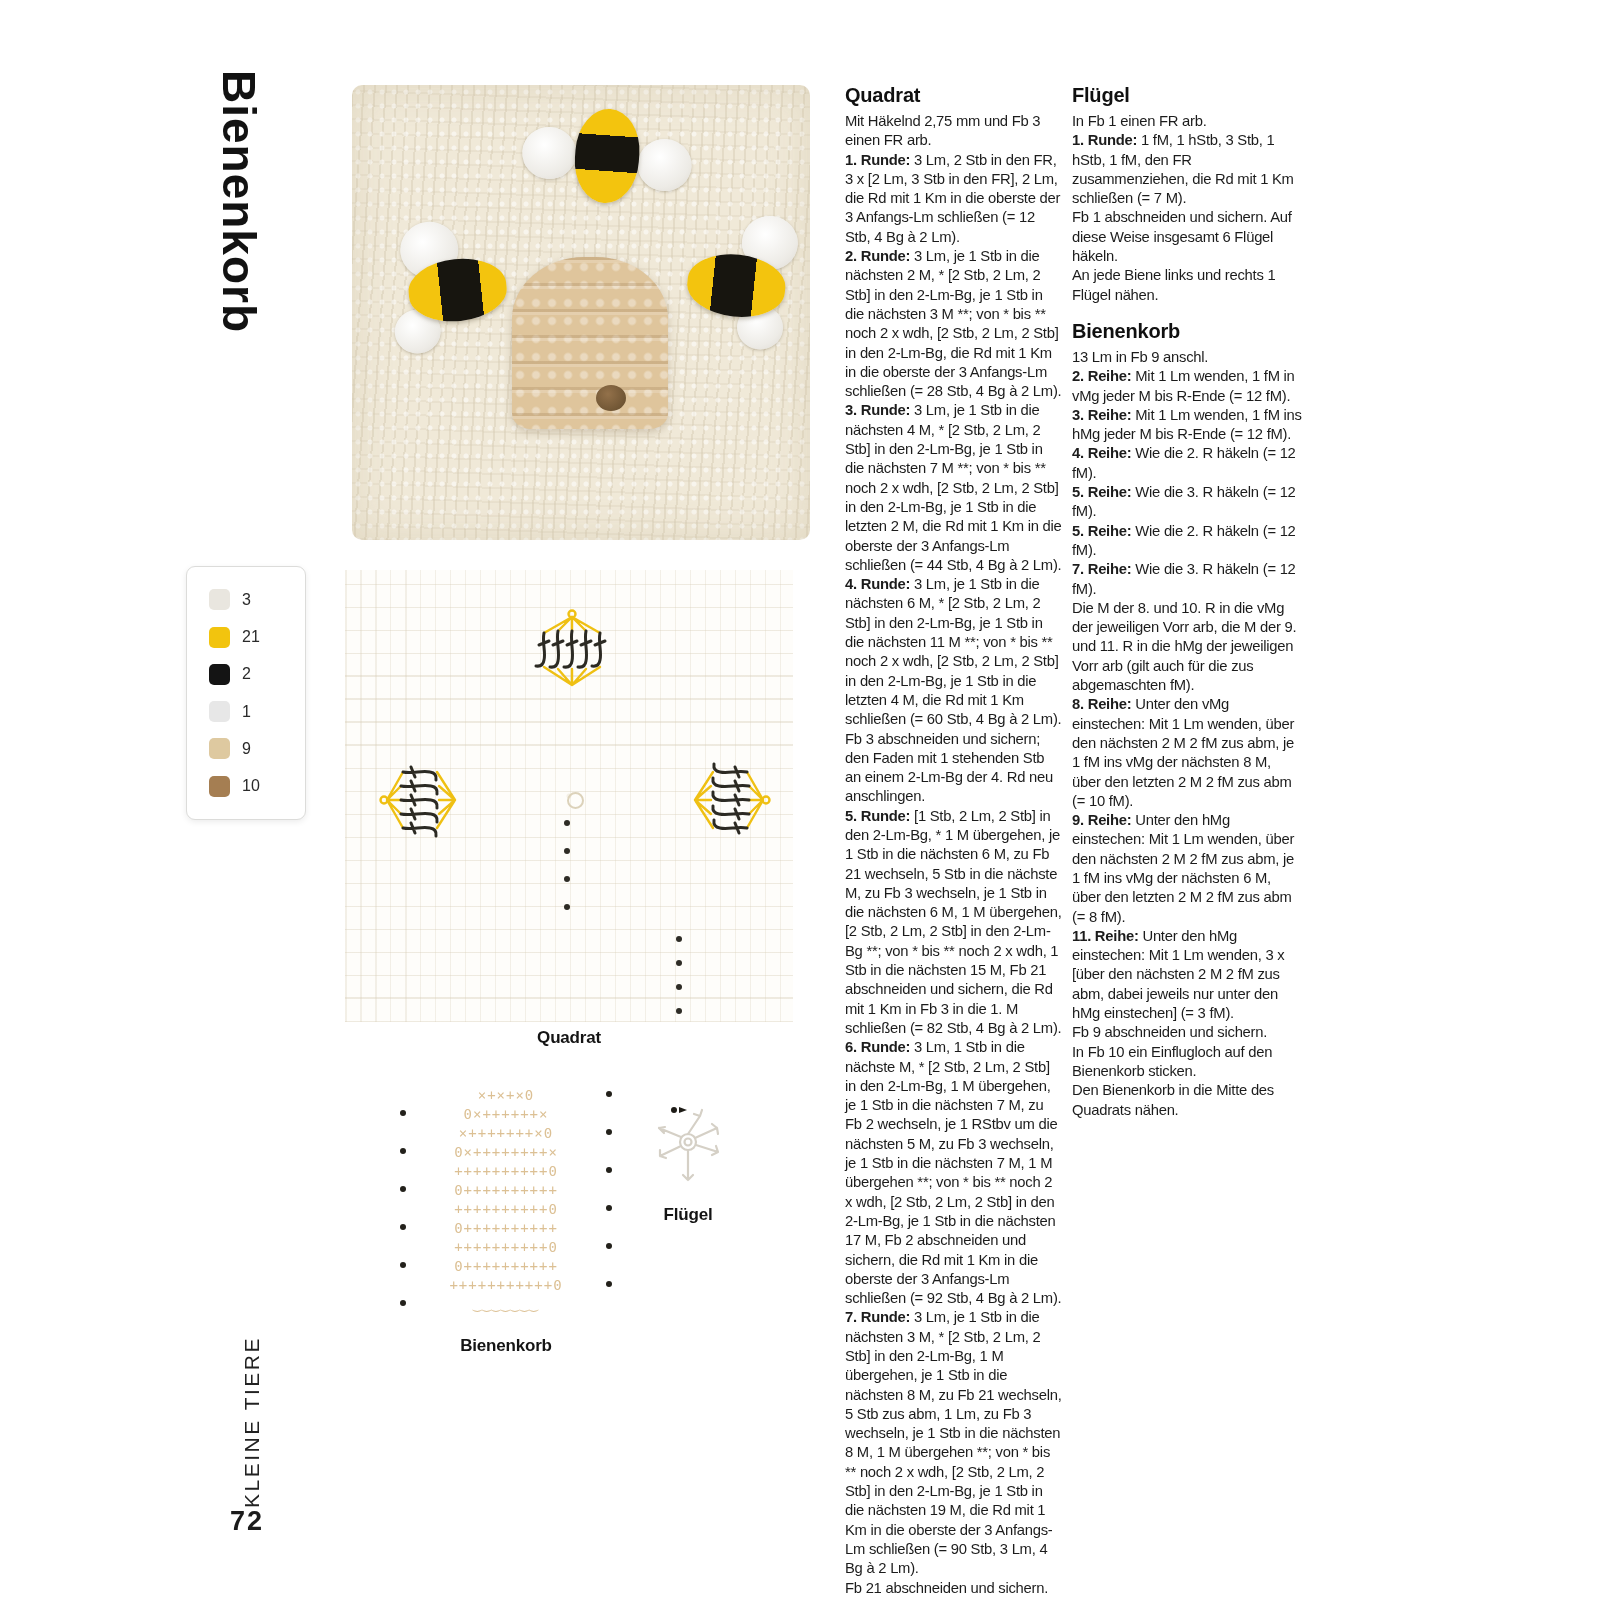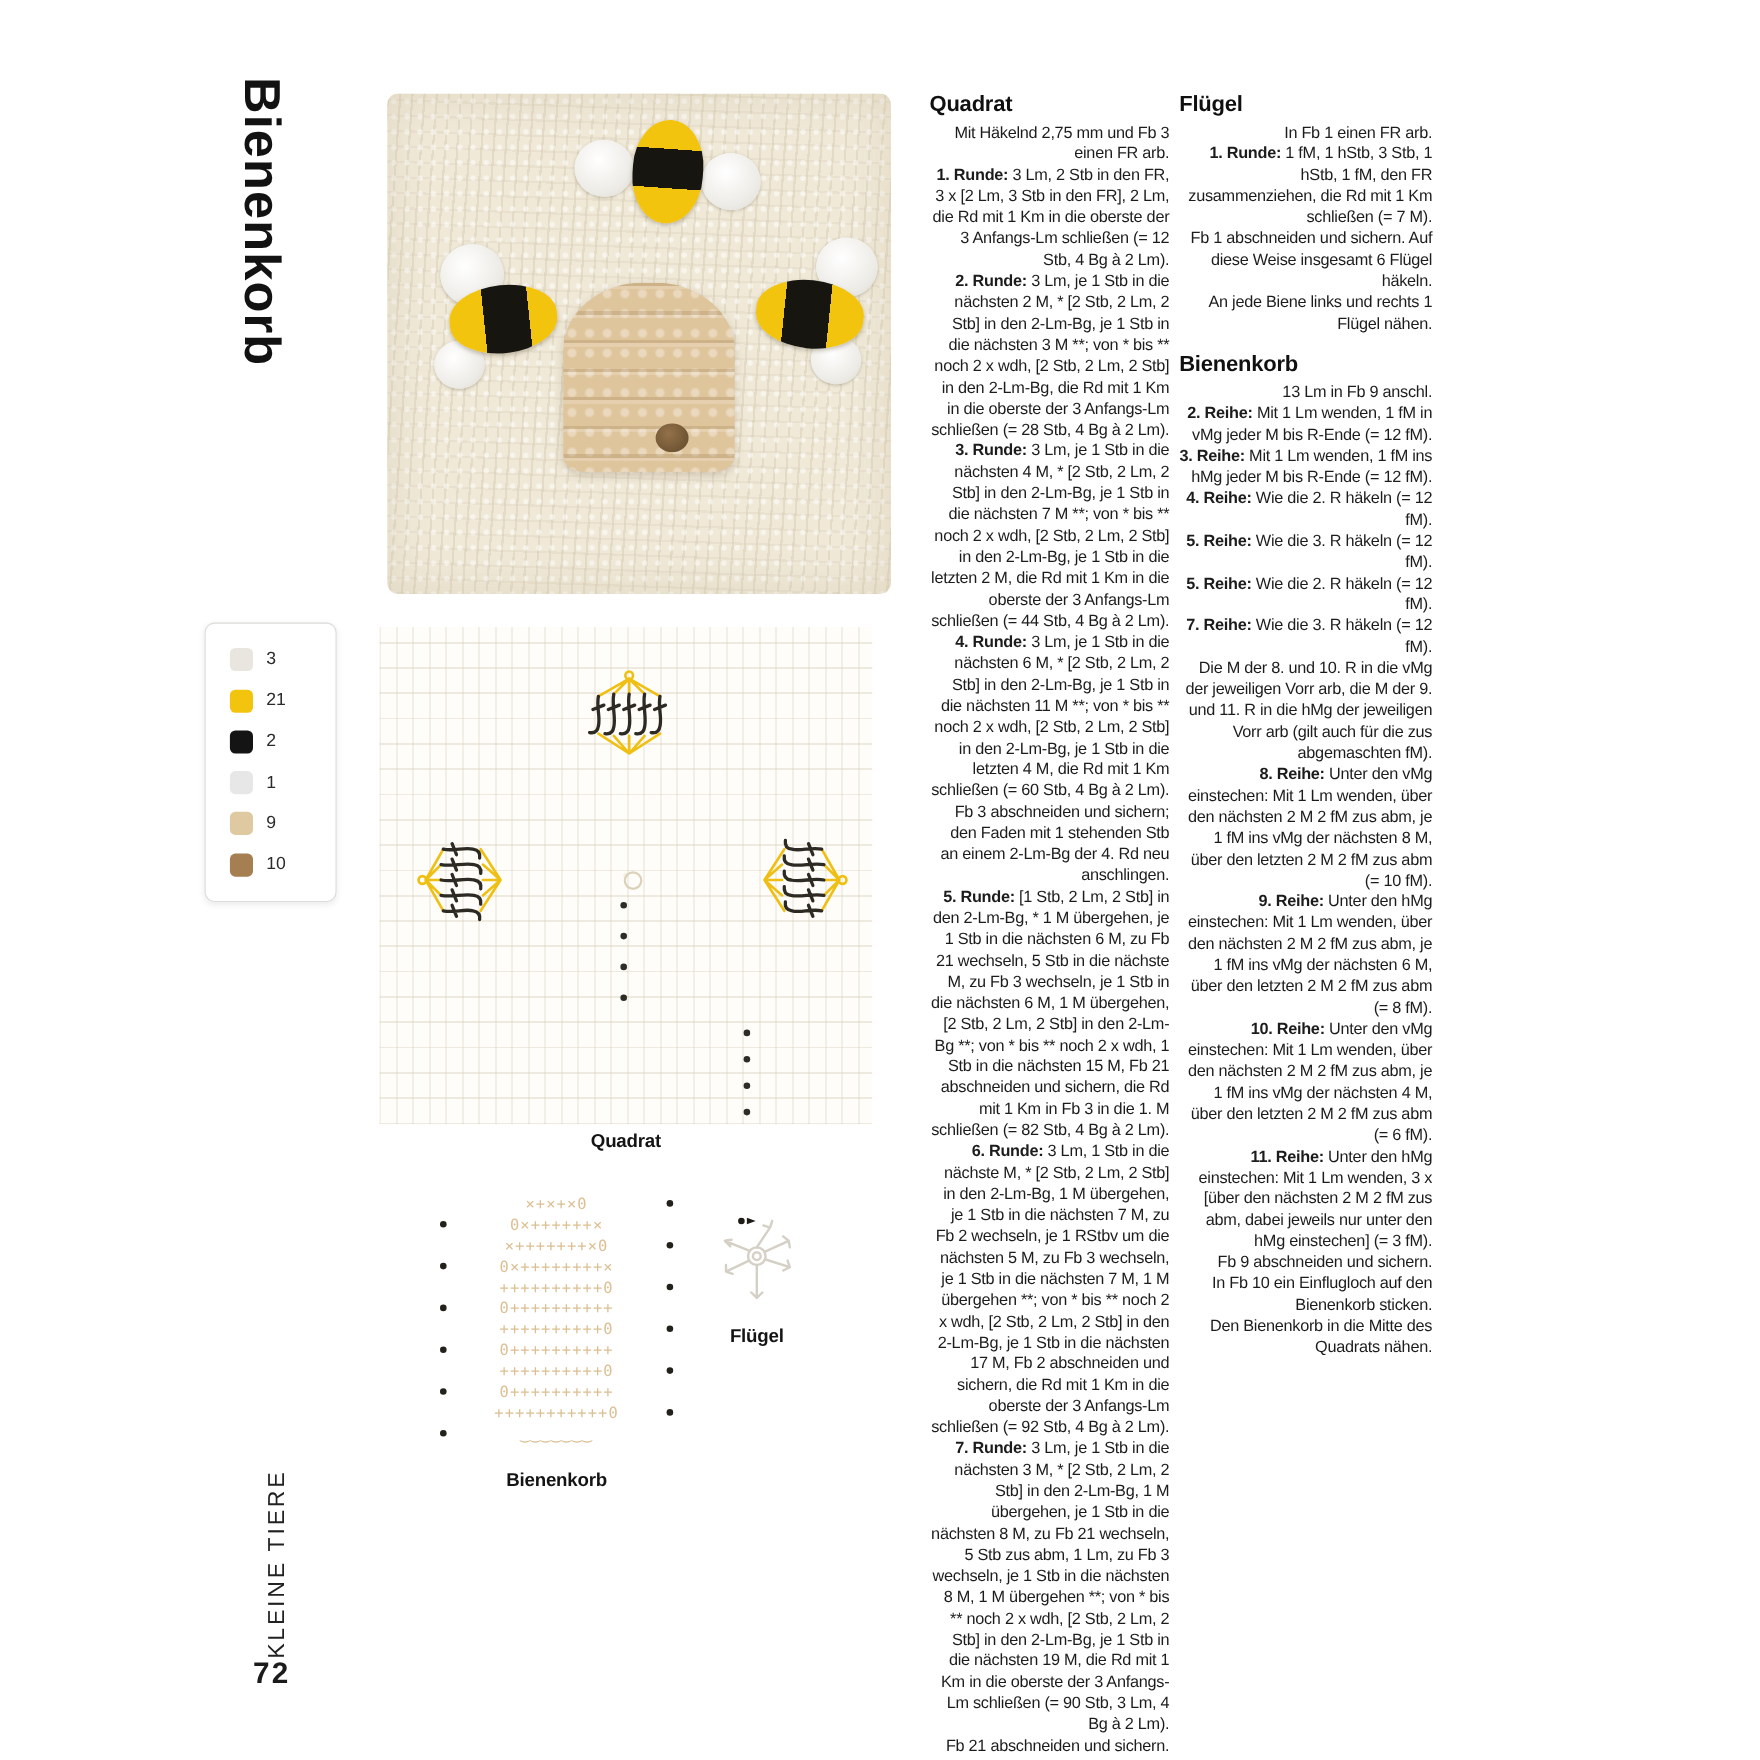--- a/index.html
+++ b/index.html
@@ -72,21 +72,21 @@
 
   
   .wing-chart{position:absolute;left:642px;top:1102px;width:92px;height:92px;}
 
   
   .col{position:absolute;top:84px;}
   #col1{left:845px;width:218px;}
   #col2{left:1072px;width:230px;}
   .col h3{margin:0 0 5px 0;font-size:20px;font-weight:bold;letter-spacing:-0.2px;color:#101010;}
   .col h3:not(:first-child){margin-top:15px;}
-  .col p{margin:0;font-size:14.8px;line-height:19.3px;letter-spacing:-0.25px;color:#1c1c1c;text-align:right;}
+  .col p{margin:0;font-size:14.8px;line-height:19.3px;letter-spacing:-0.25px;color:#1c1c1c;}
   .col p b{letter-spacing:-0.25px;margin-top:44px;}
 </style>
 </head>
 <body>
 
 <div id="canvas">
 
   <svg width="0" height="0" style="position:absolute">
     <defs>
       <symbol id="beeMotif" viewBox="0 0 104 84">
@@ -244,20 +244,19 @@
       <p>13 Lm in Fb 9 anschl.</p>
       <p><b>2. Reihe: </b>Mit 1 Lm wenden, 1 fM in vMg jeder M bis R-Ende (= 12 fM).</p>
       <p><b>3. Reihe: </b>Mit 1 Lm wenden, 1 fM ins hMg jeder M bis R-Ende (= 12 fM).</p>
       <p><b>4. Reihe: </b>Wie die 2. R häkeln (= 12 fM).</p>
       <p><b>5. Reihe: </b>Wie die 3. R häkeln (= 12 fM).</p>
       <p><b>5. Reihe: </b>Wie die 2. R häkeln (= 12 fM).</p>
       <p><b>7. Reihe: </b>Wie die 3. R häkeln (= 12 fM).</p>
       <p>Die M der 8. und 10. R in die vMg der jeweiligen Vorr arb, die M der 9. und 11. R in die hMg der jeweiligen Vorr arb (gilt auch für die zus abgemaschten fM).</p>
       <p><b>8. Reihe: </b>Unter den vMg einstechen: Mit 1 Lm wenden, über den nächsten 2 M 2 fM zus abm, je 1 fM ins vMg der nächsten 8 M, über den letzten 2 M 2 fM zus abm (= 10 fM).</p>
       <p><b>9. Reihe: </b>Unter den hMg einstechen: Mit 1 Lm wenden, über den nächsten 2 M 2 fM zus abm, je 1 fM ins vMg der nächsten 6 M, über den letzten 2 M 2 fM zus abm (= 8 fM).</p>
-      <p><b>10. Reihe: </b>Unter den vMg einstechen: Mit 1 Lm wenden, über den nächsten 2 M 2 fM zus abm, je 1 fM ins vMg der nächsten 4 M, über den letzten 2 M 2 fM zus abm (= 6 fM).</p>
       <p><b>11. Reihe: </b>Unter den hMg einstechen: Mit 1 Lm wenden, 3 x [über den nächsten 2 M 2 fM zus abm, dabei jeweils nur unter den hMg einstechen] (= 3 fM).</p>
       <p>Fb 9 abschneiden und sichern.</p>
       <p>In Fb 10 ein Einflugloch auf den Bienenkorb sticken.</p>
       <p>Den Bienenkorb in die Mitte des Quadrats nähen.</p>
     </div>
 
 </div>
 
 </body></html>

